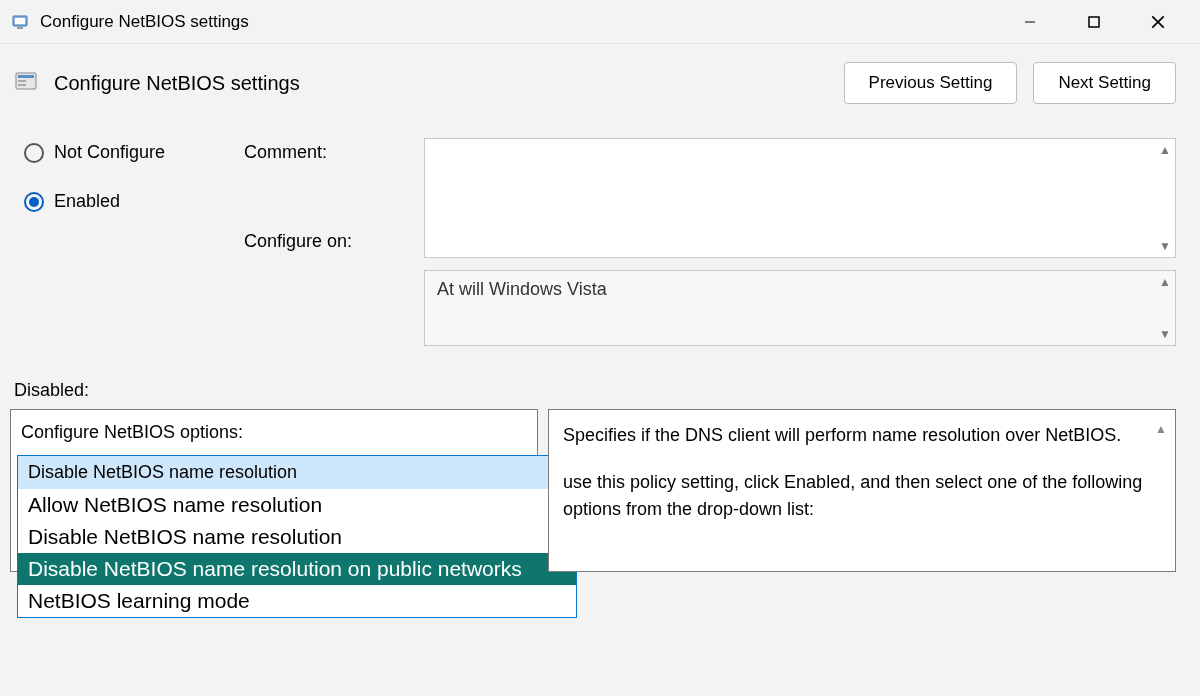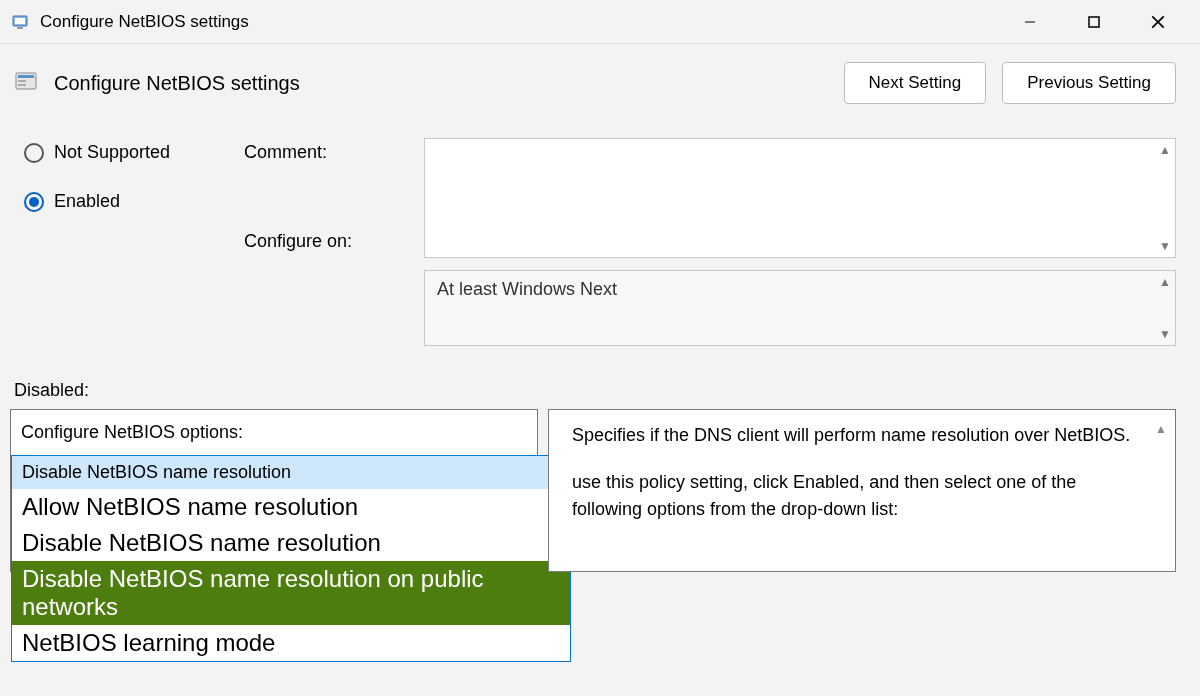--- a/index.html
+++ b/index.html
@@ -187,45 +187,45 @@
       padding-left: 2px;
     }
     
     
     .dropdown {
       margin-top: 12px;
       border: 1px solid #0078d4;
       background: #fff;
       width: 560px;
       position: absolute;
-      left: 0;
+      left: 6px;
     }
     .dd-current {
       padding: 6px 10px;
       font-size: 18px;
       background: #cfe7fb;
     }
     .dd-item {
       padding: 4px 10px;
-      font-size: 24px;
+      font-size: 21px;
       cursor: pointer;
     }
     .dd-item.highlight {
-      background: #4d7c0f;
+      background: #0f766e;
       color: #fff;
     }
 
     .help-pane {
       flex: 1;
       padding: 12px 26px 4px 14px;
       font-size: 18px;
       line-height: 1.5;
       position: relative;
     }
-    .help-pane p { margin-bottom: 20px; margin-left: 9px; }
+    .help-pane p { margin-bottom: 20px; }
     .help-scroll {
       position: absolute;
       right: 4px;
       top: 10px;
       bottom: 10px;
       width: 16px;
       display: flex;
       flex-direction: column;
       justify-content: space-between;
       color: #888;
@@ -268,49 +268,49 @@
   <span class="header-icon">
     <svg width="26" height="26" viewBox="0 0 26 26">
       <rect x="2" y="4" width="20" height="16" rx="1" fill="#e6e6e6" stroke="#888"></rect>
       <rect x="4" y="6" width="16" height="3" fill="#5a8fc6"></rect>
       <rect x="4" y="11" width="8" height="2" fill="#aaa"></rect>
       <rect x="4" y="15" width="8" height="2" fill="#aaa"></rect>
     </svg>
   </span>
   <div class="header-title">Configure NetBIOS settings</div>
   <div class="nav-buttons">
+    <button class="btn">Previous Setting</button>
     <button class="btn">Next Setting</button>
-    <button class="btn">Previous Setting</button>
   </div>
 </div>
 
 <div class="middle">
   <div class="state-col">
     <div class="radio-row">
       <span class="radio"></span>
-      <span>Not Supported</span>
+      <span>Not Configure</span>
     </div>
     <div class="radio-row">
       <span class="radio selected"></span>
       <span>Enabled</span>
     </div>
   </div>
 
   <div class="labels-col">
     <div>Comment:</div>
     <div>Configure on:</div>
   </div>
 
   <div class="fields-col">
     <div class="textarea-wrap">
       <span class="scroll-arrow up">▲</span>
       <span class="scroll-arrow down">▼</span>
     </div>
     <div class="textarea-wrap supported">
-      <div class="supported-text">At least Windows Next</div>
+      <div class="supported-text">At will Windows Vista</div>
       <span class="scroll-arrow up">▲</span>
       <span class="scroll-arrow down">▼</span>
     </div>
   </div>
 </div>
 
 <div class="labels-row">
   <div class="options-lbl">Disabled:</div>
 </div>
 

